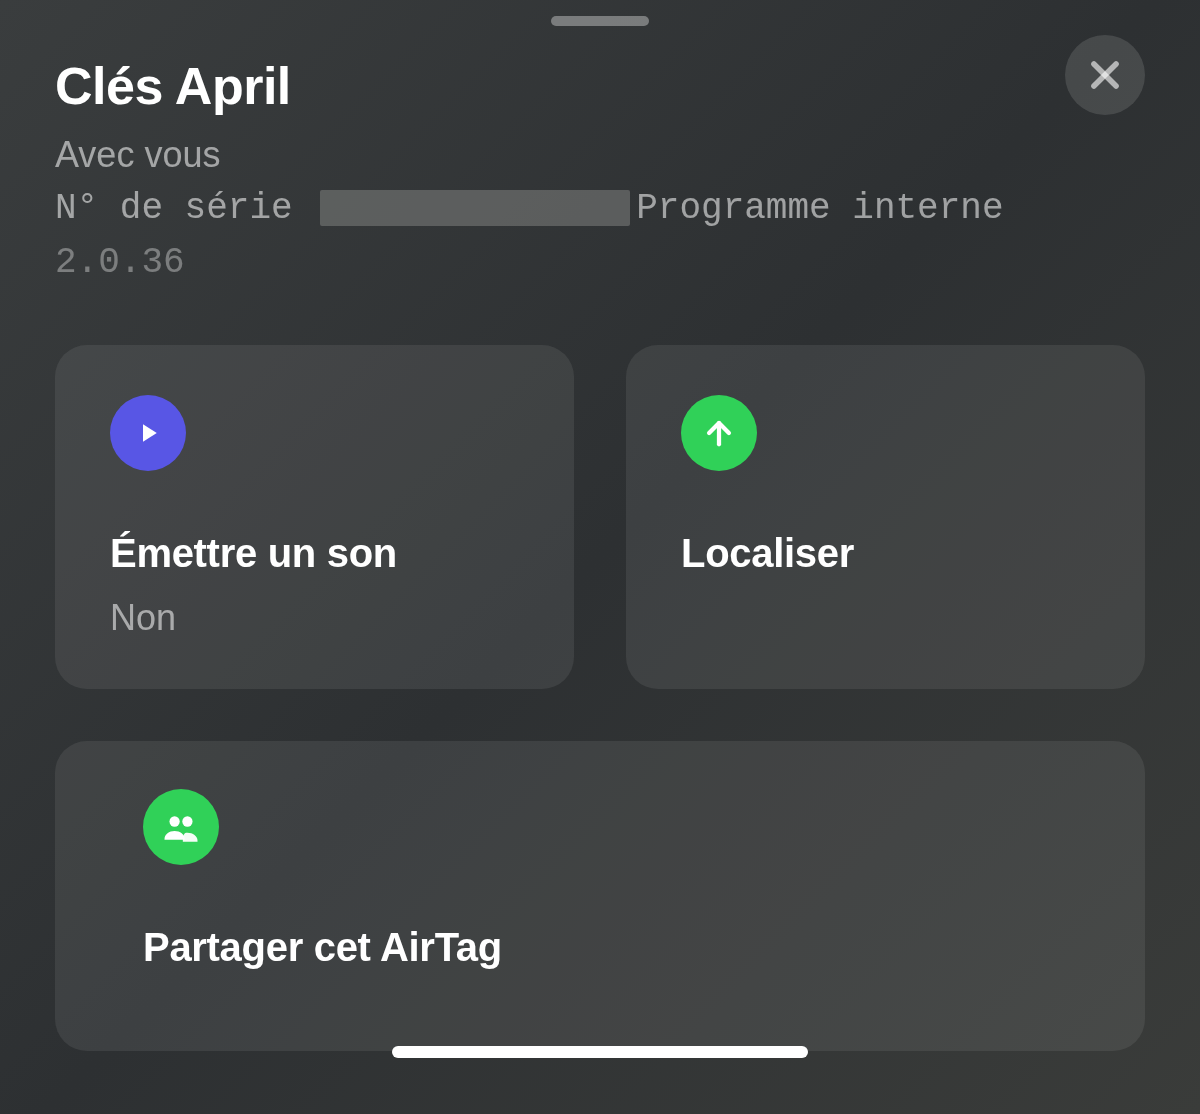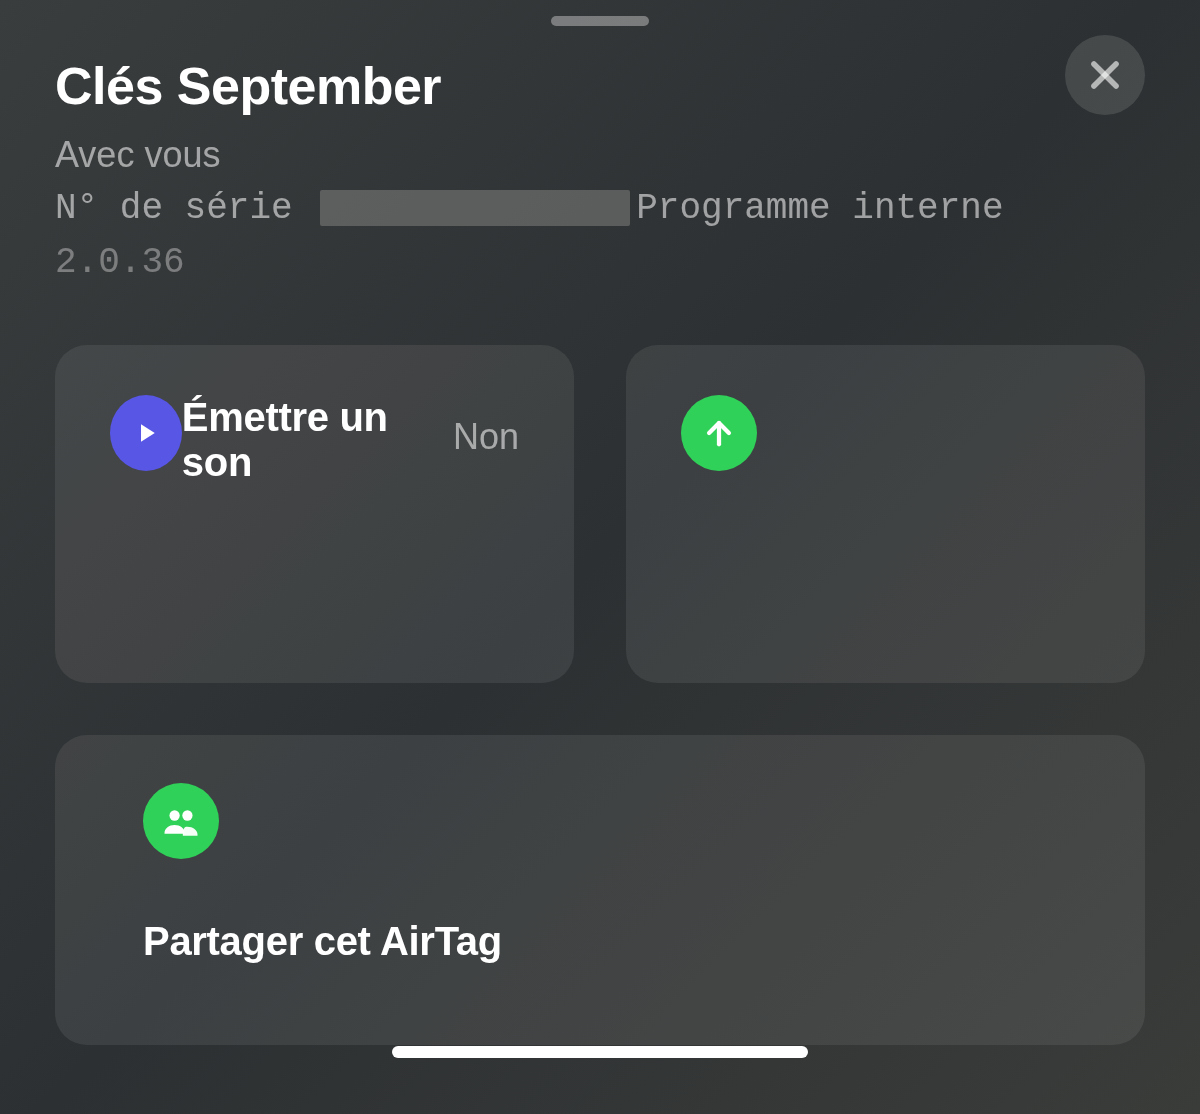--- a/index.html
+++ b/index.html
@@ -84,21 +84,21 @@
       padding: 55px 55px 0 55px;
     }
     .card {
       flex: 1;
       background: rgba(255, 255, 255, 0.08);
       border-radius: 32px;
       padding: 50px 55px;
       cursor: pointer;
       min-height: 338px;
       display: flex;
-      flex-direction: row;
+      flex-direction: column;
     }
     .card-icon {
       width: 76px;
       height: 76px;
       border-radius: 50%;
       display: flex;
       align-items: center;
       justify-content: center;
       margin-bottom: 60px;
     }
@@ -151,21 +151,21 @@
 <div class="drag-handle"></div>
 
 <div class="close-button">
   <svg viewBox="0 0 24 24" fill="none" stroke="rgba(255,255,255,0.6)" stroke-width="3.5" stroke-linecap="round">
     <line x1="5" y1="5" x2="19" y2="19"></line>
     <line x1="19" y1="5" x2="5" y2="19"></line>
   </svg>
 </div>
 
 <div class="header">
-  <div class="title">Clés September</div>
+  <div class="title">Clés April</div>
   <div class="subtitle">Avec vous</div>
   <div class="serial-line">
     <span>N° de série</span>
     <span class="serial-redacted"></span><span>Programme interne</span>
     <span class="firmware-version">2.0.36</span>
   </div>
 </div>
 
 <div class="cards-row">
   <div class="card">
@@ -178,20 +178,21 @@
     <div class="card-subtitle">Non</div>
   </div>
 
   <div class="card">
     <div class="card-icon icon-arrow-up">
       <svg width="34" height="34" viewBox="0 0 24 24" fill="none" stroke="#ffffff" stroke-width="3" stroke-linecap="round" stroke-linejoin="round">
         <line x1="12" y1="20" x2="12" y2="5"></line>
         <polyline points="5 12 12 5 19 12"></polyline>
       </svg>
     </div>
+    <div class="card-title">Localiser</div>
   </div>
 </div>
 
 <div class="card-full">
   <div class="card-icon icon-people">
     <svg width="44" height="44" viewBox="0 0 24 24" fill="#ffffff">
       <circle cx="8.5" cy="9" r="2.8"></circle>
       <circle cx="15.5" cy="9" r="2.8"></circle>
       <path d="M3 18.5c0-2.5 2.5-4.3 5.5-4.3s5.5 1.8 5.5 4.3v0.5H3v-0.5z"></path>
       <path d="M13 18.5c0-1.2 0.4-2.3 1.1-3.1 0.4-0.1 0.9-0.2 1.4-0.2 3 0 5.5 1.8 5.5 4.3v0.5H13v-0.5z" fill-opacity="0.95"></path>

